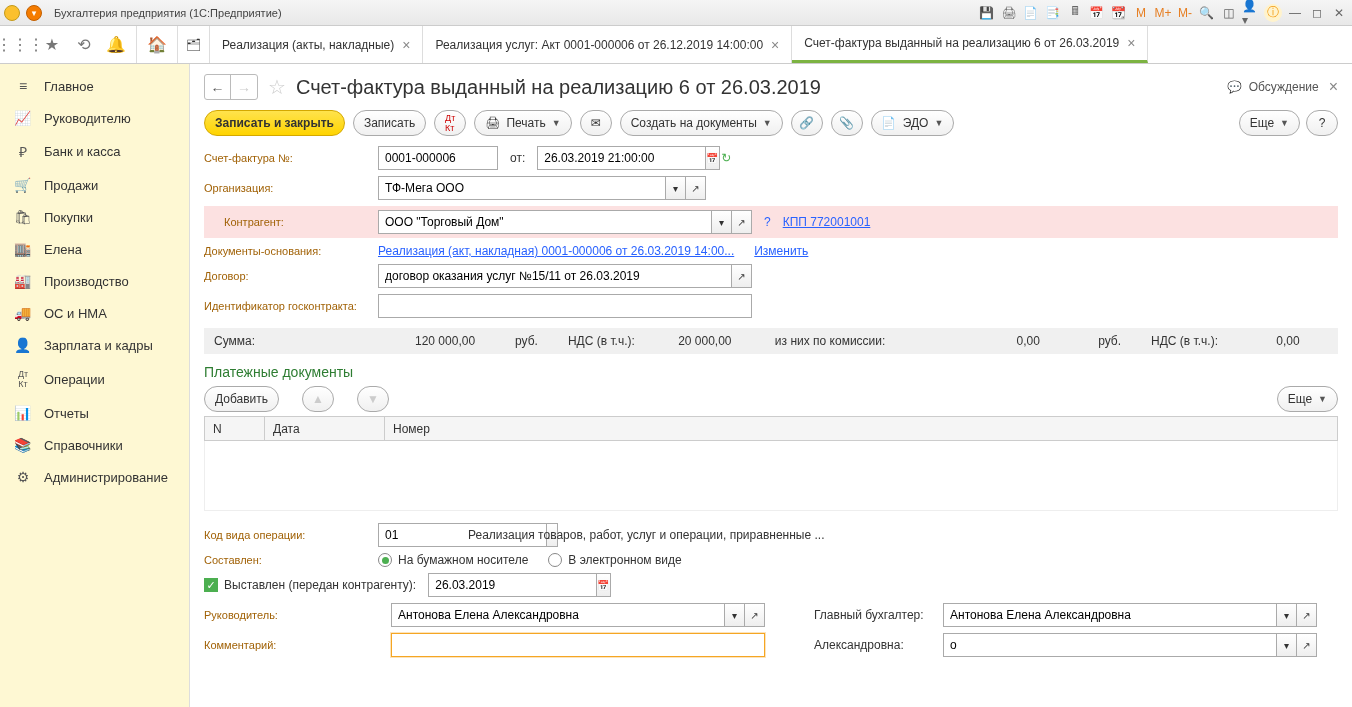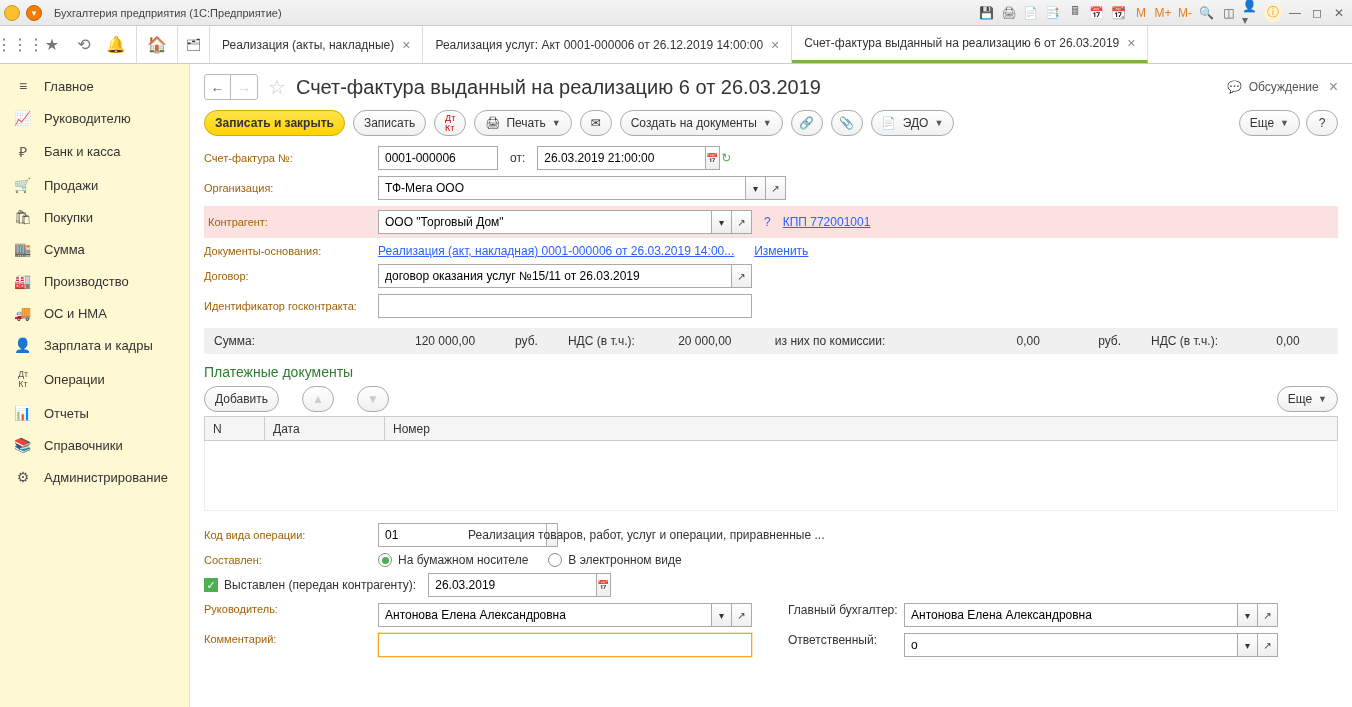--- a/index.html
+++ b/index.html
@@ -55,21 +55,21 @@
 
 .form-row { display: flex; align-items: center; margin-bottom: 6px; gap: 6px;}
 .form-label { width: 168px; font-size: 11px; color: #a16207; }
 .text-input { height: 24px; border: 1px solid #aaa; padding: 0 6px; font-size: 12px; background:#fff;}
 .text-input.focus { border:1px solid #f5a623; outline:1px solid rgba(245,166,35,.3);}
 .picker { display:flex; }
 .picker .text-input{flex:1;}
 .picker-btn { width:20px;height:24px;border:1px solid #aaa;border-left:none;display:flex;align-items:center;justify-content:center;font-size:10px;background:linear-gradient(#fff,#eee);cursor:pointer;}
 
 .row-pink { background: #fce1e1; padding: 4px 0; }
-.row-pink .form-label{padding-left:4px;}
+.row-pink .form-label{padding-left:20px;}
 
 .link { color: #2962ff; text-decoration: underline; cursor:pointer;}
 
 .summary-bar { background: #f0f0f0; padding: 6px 10px; display: flex; align-items: center; gap: 30px; margin: 10px 0; font-size:12px;}
 .summary-bar .sb-label{}
 .summary-bar .sb-val{text-align:center;min-width:80px;}
 
 .section-title { color: #2e7d32; font-size: 14px; margin: 6px 0; }
 
 .table-toolbar { display:flex; gap:23px; margin-bottom:4px; align-items:center;}
@@ -81,21 +81,21 @@
 
 .radio-row { display:flex; gap:20px; align-items:center;}
 .radio-opt { display:flex; align-items:center; gap:6px;}
 .radio-circle { width:14px;height:14px;border:1px solid #888;border-radius:50%;display:flex;align-items:center;justify-content:center;}
 .radio-circle.checked::after{content:'';width:7px;height:7px;background:#4caf50;border-radius:50%;}
 
 .checkbox { width:14px;height:14px;border:1px solid #888;display:flex;align-items:center;justify-content:center;background:#fff;}
 .checkbox.checked{background:#4caf50;border-color:#4caf50;}
 .checkbox.checked::after{content:'✓';color:#fff;font-size:11px;line-height:1;}
 
-.two-col-row{display:flex;align-items:flex-start;gap:6px;}
+.two-col-row{display:flex;align-items:center;gap:19px;}
 .two-col-row .col2-label{margin-left:30px;}
 </style>
 </head>
 <body>
 
 <div class="titlebar">
   <div class="tb-left">
     <div class="circle yellow"></div>
     <div class="circle orange">▾</div>
     <span class="title-text">Бухгалтерия предприятия  (1С:Предприятие)</span>
@@ -166,21 +166,21 @@
     <div class="side-item">
         <span class="si-icon">🛒</span>
         <span>Продажи</span>
       </div>
     <div class="side-item">
         <span class="si-icon">🛍</span>
         <span>Покупки</span>
       </div>
     <div class="side-item">
         <span class="si-icon">🏬</span>
-        <span>Сумма</span>
+        <span>Елена</span>
       </div>
     <div class="side-item">
         <span class="si-icon">🏭</span>
         <span>Производство</span>
       </div>
     <div class="side-item">
         <span class="si-icon">🚚</span>
         <span>ОС и НМА</span>
       </div>
     <div class="side-item">
@@ -271,21 +271,21 @@
       <span style="margin:0 6px;">от:</span>
       <div class="picker" style="width:170px;">
         <input class="text-input" value="26.03.2019 21:00:00" style="">
         <div class="picker-btn">📅</div>
       </div>
       <span style="margin-left:8px;color:#4caf50;">↻</span>
     </div>
 
     <div class="form-row">
       <span class="form-label">Организация:</span>
-      <div class="picker" style="width:408px;">
+      <div class="picker" style="width:328px;">
         <input class="text-input" value="ТФ-Мега ООО" style="">
         <div class="picker-btn">▾</div>
         <div class="picker-btn">↗</div>
       </div>
     </div>
 
     <div class="form-row row-pink">
       <span class="form-label">Контрагент:</span>
       <div class="picker" style="width:374px;">
         <input class="text-input" value="ООО &quot;Торговый Дом&quot;" style="">
@@ -402,21 +402,21 @@
       <div class="picker" style="width:374px;">
         <input class="text-input" value="Антонова Елена Александровна" style="">
         <div class="picker-btn">▾</div>
         <div class="picker-btn">↗</div>
       </div>
     </div>
 
     <div class="form-row two-col-row">
       <span class="form-label">Комментарий:</span>
       <input class="text-input focus" style="width: 374px;" value="">
-      <span class="col2-label" style="width:110px;">Ответственный:</span>
+      <span class="col2-label" style="width:110px;">Александровна:</span>
       <div class="picker" style="width:374px;">
         <input class="text-input" value="o" style="">
         <div class="picker-btn">▾</div>
         <div class="picker-btn">↗</div>
       </div>
     </div>
 
   </div>
 </div>
 

